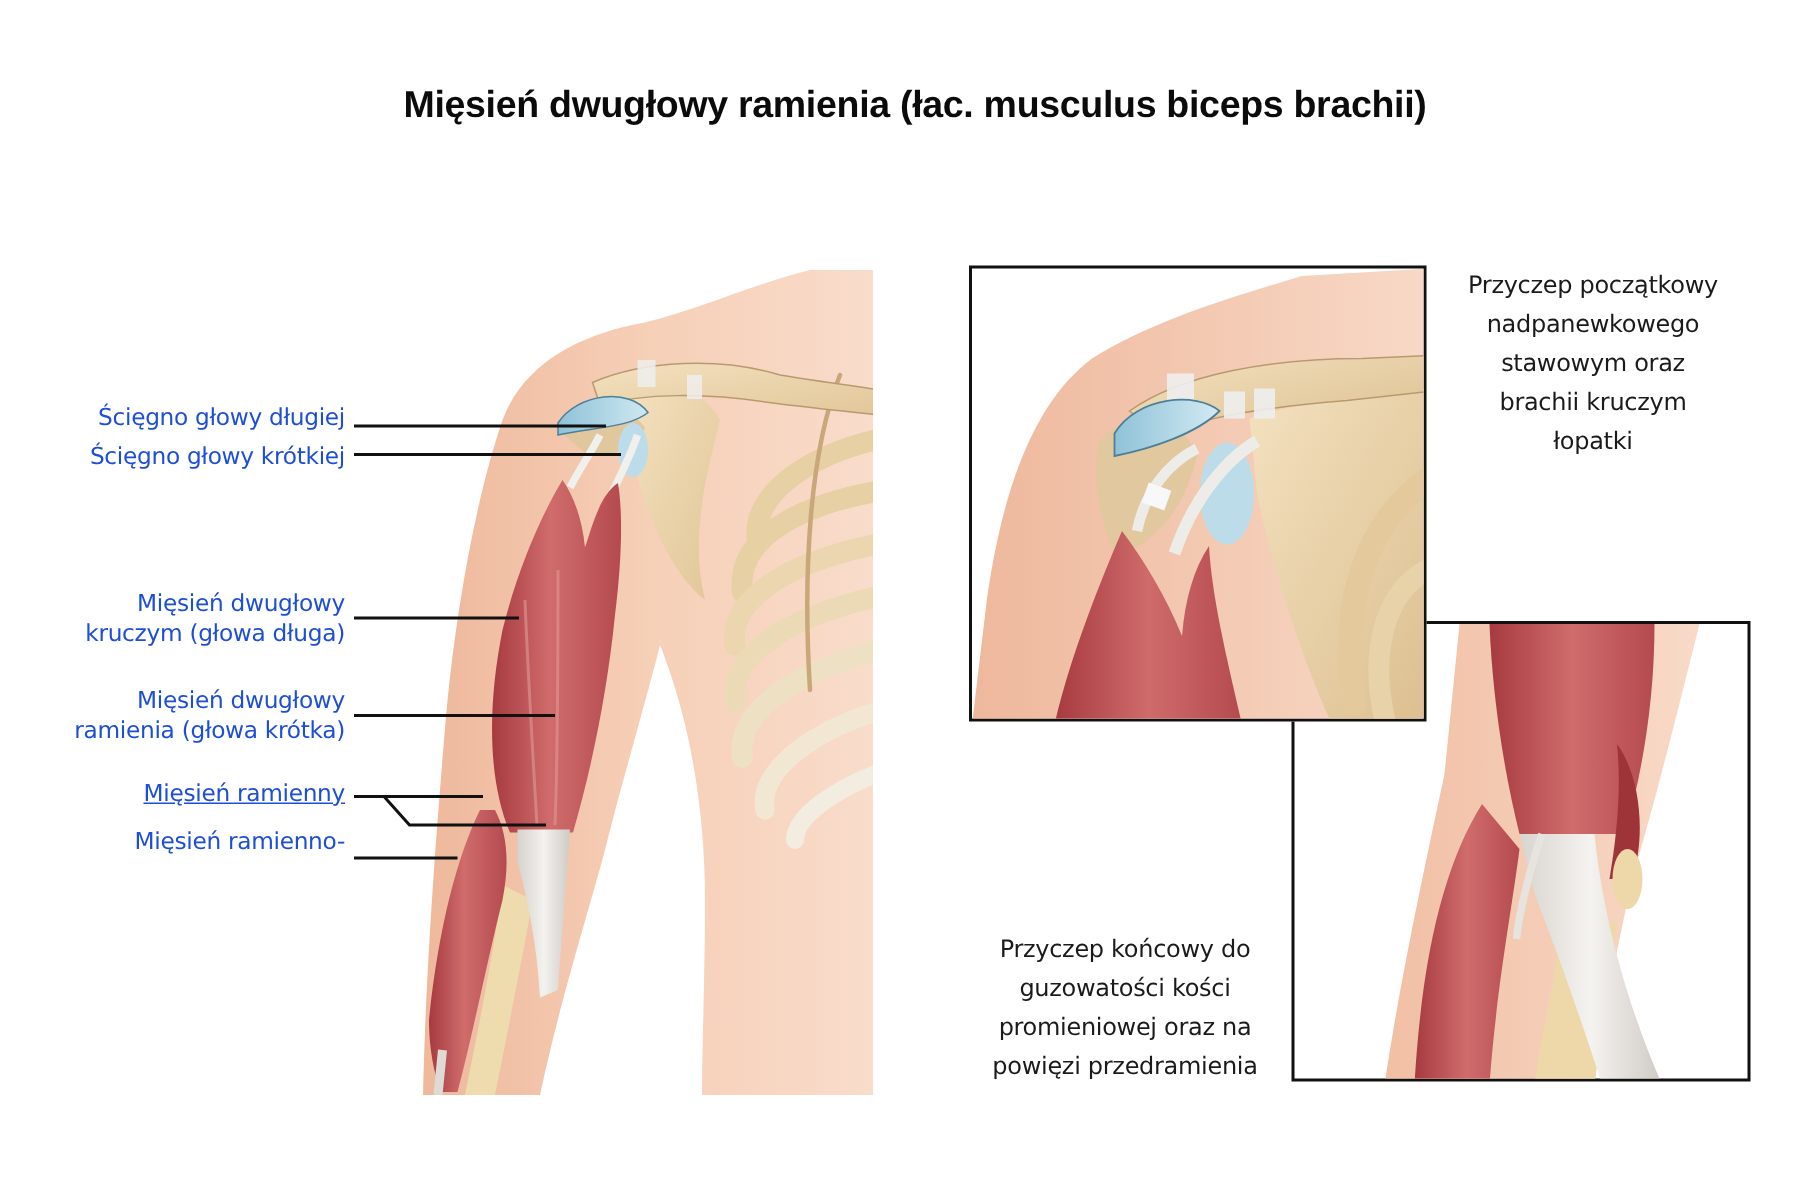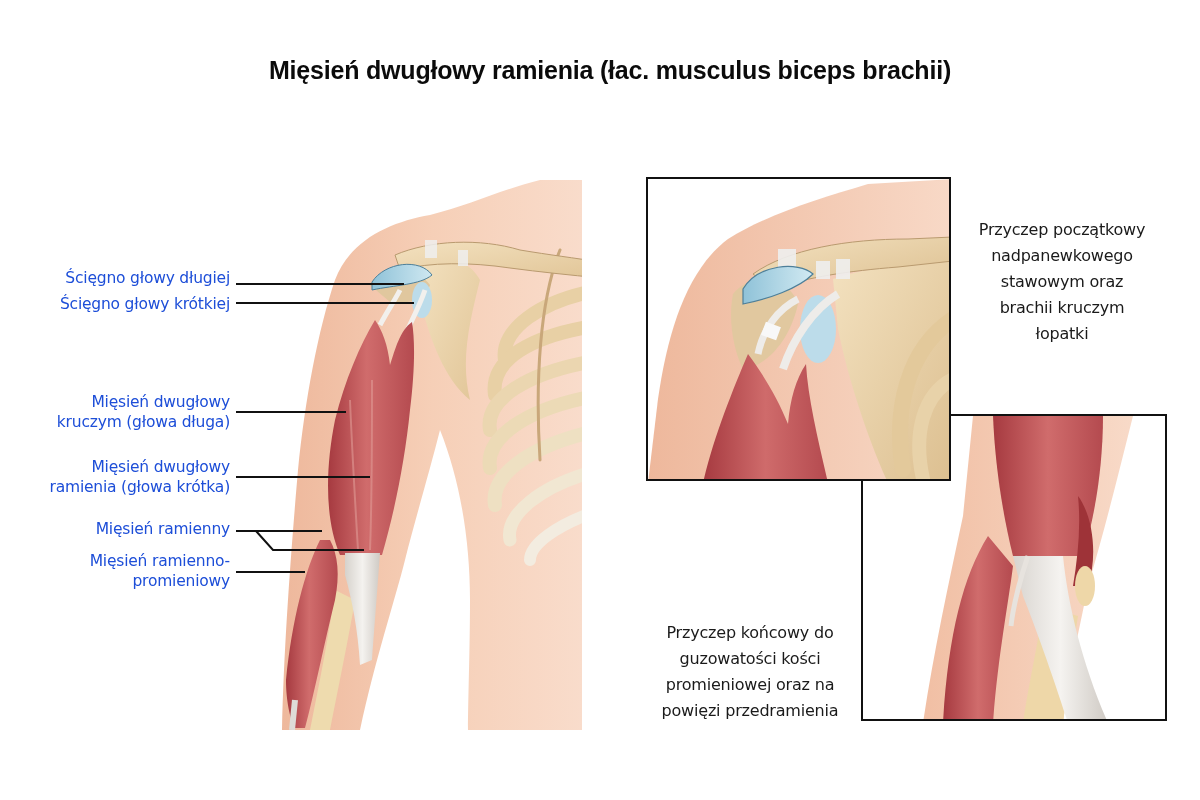--- a/index.html
+++ b/index.html
@@ -118,26 +118,25 @@
   <div>Ścięgno głowy krótkiej</div>
 </div>
 <div class="label" style="left:20px; top:392px; width:210px;">
   <div>Mięsień dwugłowy</div>
   <div>kruczym (głowa długa)</div>
 </div>
 <div class="label" style="left:20px; top:457px; width:210px;">
   <div>Mięsień dwugłowy</div>
   <div>ramienia (głowa krótka)</div>
 </div>
-<div class="label" style="left:20px; top:519px; width:210px;">
+<div class="label" style="left:20px; top:519px; width:210px;text-decoration:underline;">
   <div>Mięsień ramienny</div>
 </div>
 <div class="label" style="left:20px; top:551px; width:210px;">
   <div>Mięsień ramienno-</div>
-  <div>promieniowy</div>
 </div>
 
 <div class="inset" style="left:861px; top:414px; width:306px; height:307px;">
   <svg width="306" height="307" viewBox="0 0 306 307">
     <defs>
       <linearGradient id="mG2" x1="0" x2="1">
         <stop offset="0" stop-color="#a63a40"></stop>
           <stop offset="0.5" stop-color="#d06c6c"></stop>
           <stop offset="1" stop-color="#b44a4f"></stop>
       </linearGradient>
@@ -196,21 +195,21 @@
     <path d="M85 115 C100 95 140 95 150 125 C140 170 110 190 95 190 C85 170 80 140 85 115 Z" fill="#e1c89f"></path>
     <path d="M95 110 C110 85 150 82 165 95 C150 110 120 120 95 125 Z" fill="url(#cG3)" stroke="#4d7f99" stroke-width="1.2"></path>
     <ellipse cx="170" cy="150" rx="18" ry="34" fill="#bcdcea"></ellipse>
     <path d="M190 115 C165 130 145 160 135 190" stroke="#eeece9" stroke-width="8" fill="none"></path>
     <path d="M150 120 C130 130 115 150 110 175" stroke="#eeece9" stroke-width="7" fill="none"></path>
     <rect x="115" y="145" width="16" height="14" fill="#f8f8f8" transform="rotate(20 123 152)"></rect>
     <path d="M100 175 C85 210 65 260 55 304 L180 304 C170 260 160 220 158 185 C148 200 142 220 140 245 C130 220 115 195 100 175 Z" fill="url(#mG3)"></path>
   </svg>
 </div>
 
-<div class="caption" style="left:952px; top:177px; width:220px;margin-top:40px;">
+<div class="caption" style="left:952px; top:177px; width:220px;">
   <div>Przyczep początkowy</div>
   <div>nadpanewkowego</div>
   <div>stawowym oraz</div>
   <div>brachii kruczym</div>
   <div>łopatki</div>
 </div>
 <div class="caption" style="left:640px; top:620px; width:220px;">
   <div>Przyczep końcowy do</div>
   <div>guzowatości kości</div>
   <div>promieniowej oraz na</div>

